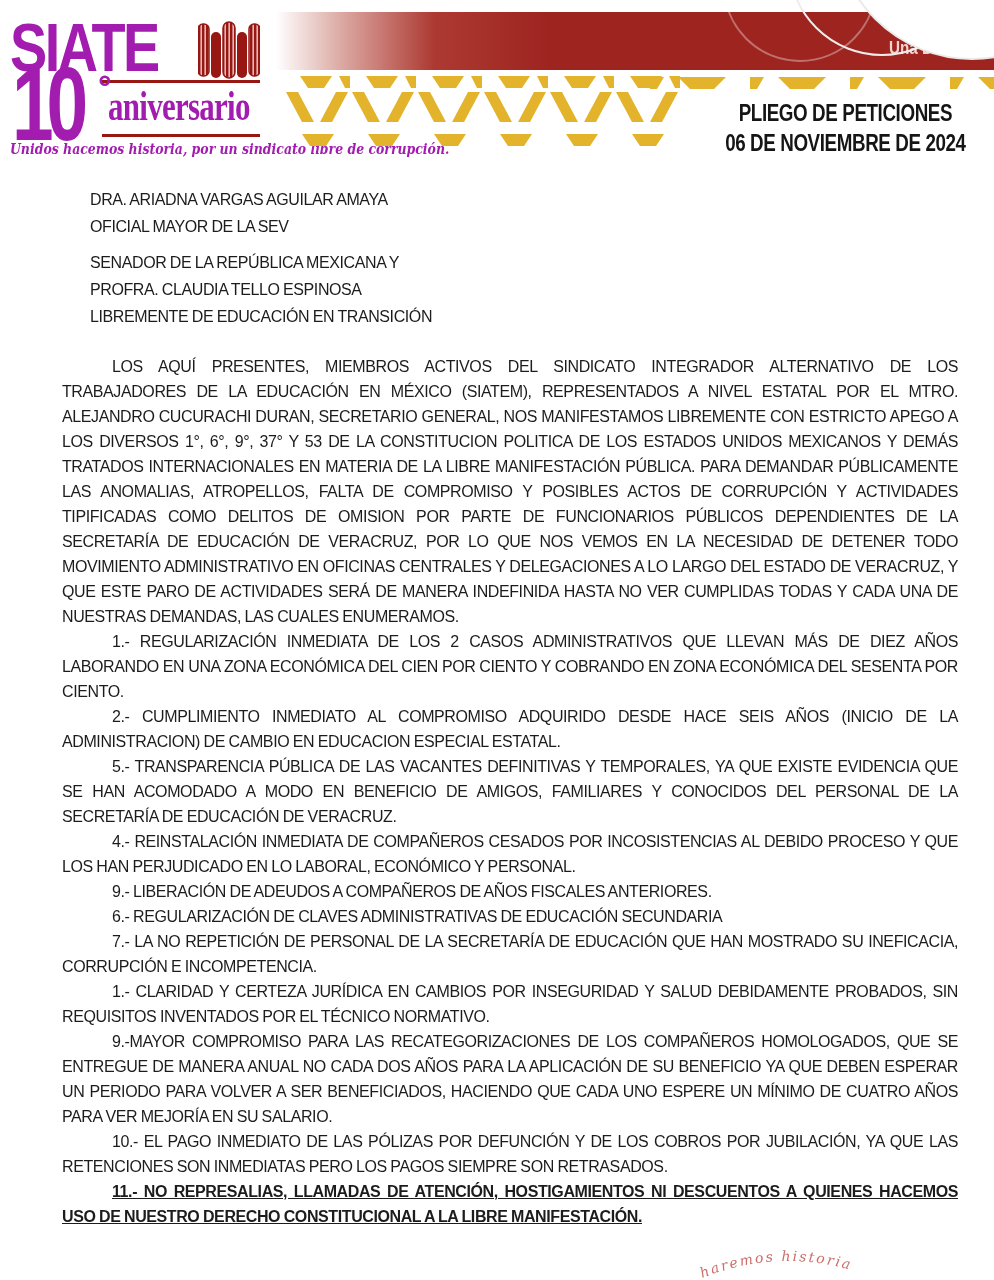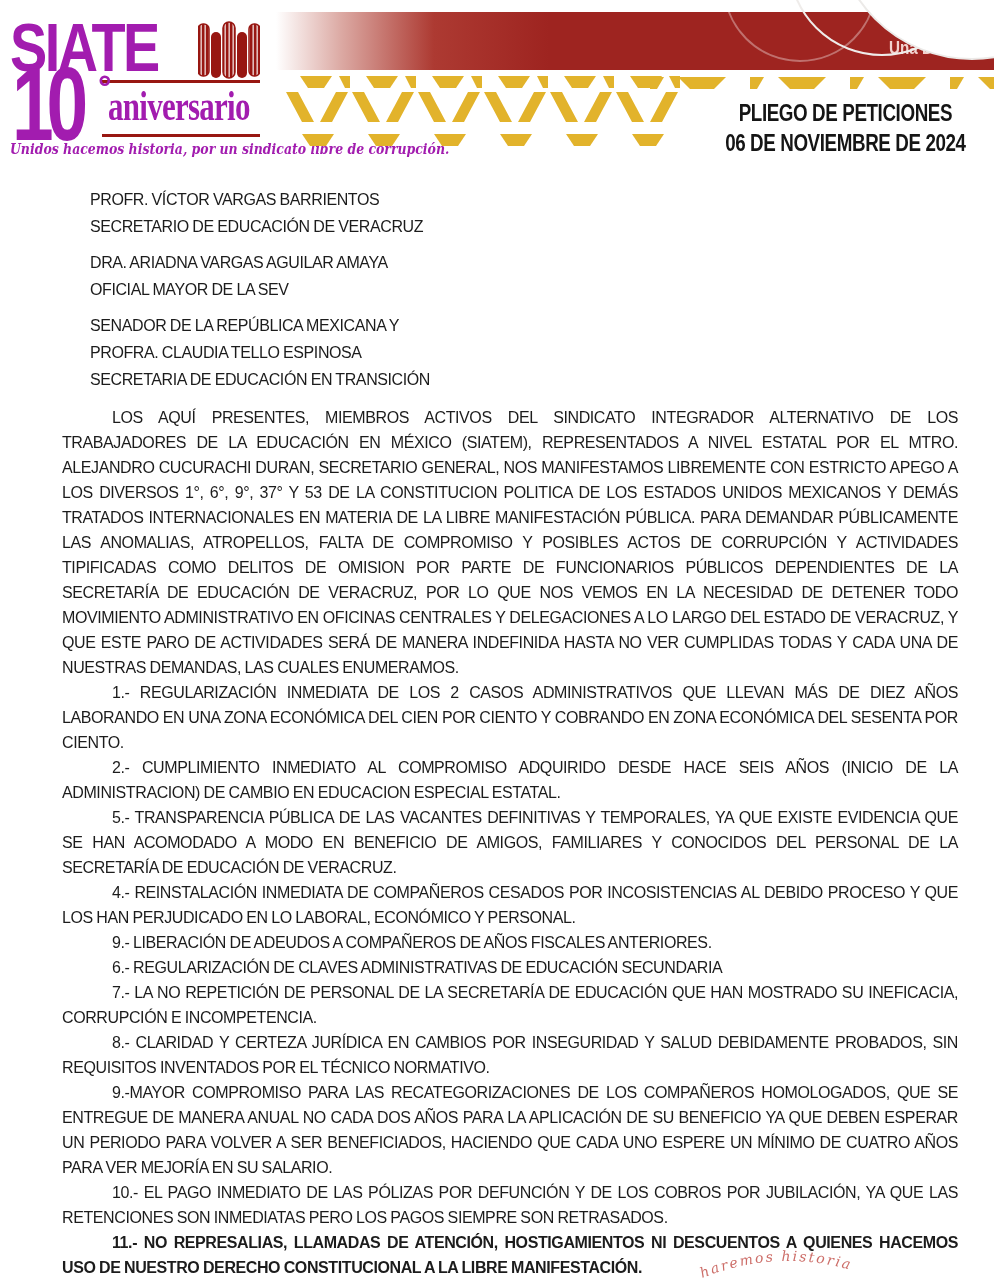--- a/index.html
+++ b/index.html
@@ -45,22 +45,22 @@
              font-size:23.5px;line-height:30px;color:#151515;letter-spacing:-.5px;
              transform:scaleX(.8);transform-origin:right top;white-space:nowrap;}
 
   
   .letter{position:absolute;left:62px;top:186px;width:896px;font-size:16px;
           letter-spacing:-.4px;word-spacing:-.5px;}
   .recipients{margin-left:28px;}
   .recipients p{margin:0 0 9px 0;line-height:27px;}
   .recipients span{display:block;}
   .para{margin:0;line-height:25px;text-align:justify;text-indent:50px;}
-  .para.first{margin-top:12px;}
-  .para.strong{font-weight:bold;}
+  .para.first{margin-top:24px;}
+  .para.strong{font-weight:bold;text-decoration:underline;}
 
   
   .stamp{position:absolute;left:698px;top:1242px;}
 </style>
 </head>
 <body>
 
 <div class="page">
 
   <div class="banner">
@@ -122,43 +122,39 @@
   </div>
 
   <div class="doc-title">
     <div>PLIEGO DE PETICIONES</div>
     <div>06 DE NOVIEMBRE DE 2024</div>
   </div>
 
   <div class="letter">
     <div class="recipients">
       <p>
-        <span>PROFR. VÍCTOR VARGAS BARRIENTOS</span>
-        <span>SECRETARIO DE EDUCACIÓN DE VERACRUZ</span>
-      </p>
-      <p>
         <span>DRA. ARIADNA VARGAS AGUILAR AMAYA</span>
         <span>OFICIAL MAYOR DE LA SEV</span>
       </p>
       <p>
         <span>SENADOR DE LA REPÚBLICA MEXICANA Y</span>
         <span>PROFRA. CLAUDIA TELLO ESPINOSA</span>
-        <span>SECRETARIA DE EDUCACIÓN EN TRANSICIÓN</span>
+        <span>LIBREMENTE DE EDUCACIÓN EN TRANSICIÓN</span>
       </p>
     </div>
 
     <p class="para first">LOS AQUÍ PRESENTES, MIEMBROS ACTIVOS DEL SINDICATO INTEGRADOR ALTERNATIVO DE LOS TRABAJADORES DE LA EDUCACIÓN EN MÉXICO (SIATEM), REPRESENTADOS A NIVEL ESTATAL POR EL MTRO. ALEJANDRO CUCURACHI DURAN, SECRETARIO GENERAL, NOS MANIFESTAMOS LIBREMENTE CON ESTRICTO APEGO A LOS DIVERSOS 1°, 6°, 9°, 37° Y 53 DE LA CONSTITUCION POLITICA DE LOS ESTADOS UNIDOS MEXICANOS Y DEMÁS TRATADOS INTERNACIONALES EN MATERIA DE LA LIBRE MANIFESTACIÓN PÚBLICA. PARA DEMANDAR PÚBLICAMENTE LAS ANOMALIAS, ATROPELLOS, FALTA DE COMPROMISO Y POSIBLES ACTOS DE CORRUPCIÓN Y ACTIVIDADES TIPIFICADAS COMO DELITOS DE OMISION POR PARTE DE FUNCIONARIOS PÚBLICOS DEPENDIENTES DE LA SECRETARÍA DE EDUCACIÓN DE VERACRUZ, POR LO QUE NOS VEMOS EN LA NECESIDAD DE DETENER TODO MOVIMIENTO ADMINISTRATIVO EN OFICINAS CENTRALES Y DELEGACIONES A LO LARGO DEL ESTADO DE VERACRUZ, Y QUE ESTE PARO DE ACTIVIDADES SERÁ DE MANERA INDEFINIDA HASTA NO VER CUMPLIDAS TODAS Y CADA UNA DE NUESTRAS DEMANDAS, LAS CUALES ENUMERAMOS.</p>
     <p class="para">1.- REGULARIZACIÓN INMEDIATA DE LOS 2 CASOS ADMINISTRATIVOS QUE LLEVAN MÁS DE DIEZ AÑOS LABORANDO EN UNA ZONA ECONÓMICA DEL CIEN POR CIENTO Y COBRANDO EN ZONA ECONÓMICA DEL SESENTA POR CIENTO.</p>
     <p class="para">2.- CUMPLIMIENTO INMEDIATO AL COMPROMISO ADQUIRIDO DESDE HACE SEIS AÑOS (INICIO DE LA ADMINISTRACION) DE CAMBIO EN EDUCACION ESPECIAL ESTATAL.</p>
     <p class="para">5.- TRANSPARENCIA PÚBLICA DE LAS VACANTES DEFINITIVAS Y TEMPORALES, YA QUE EXISTE EVIDENCIA QUE SE HAN ACOMODADO A MODO EN BENEFICIO DE AMIGOS, FAMILIARES Y CONOCIDOS DEL PERSONAL DE LA SECRETARÍA DE EDUCACIÓN DE VERACRUZ.</p>
     <p class="para">4.- REINSTALACIÓN INMEDIATA DE COMPAÑEROS CESADOS POR INCOSISTENCIAS AL DEBIDO PROCESO Y QUE LOS HAN PERJUDICADO EN LO LABORAL, ECONÓMICO Y PERSONAL.</p>
     <p class="para">9.- LIBERACIÓN DE ADEUDOS A COMPAÑEROS DE AÑOS FISCALES ANTERIORES.</p>
     <p class="para">6.- REGULARIZACIÓN DE CLAVES ADMINISTRATIVAS DE EDUCACIÓN SECUNDARIA</p>
     <p class="para">7.- LA NO REPETICIÓN DE PERSONAL DE LA SECRETARÍA DE EDUCACIÓN QUE HAN MOSTRADO SU INEFICACIA, CORRUPCIÓN E INCOMPETENCIA.</p>
-    <p class="para">8.- CLARIDAD Y CERTEZA JURÍDICA EN CAMBIOS POR INSEGURIDAD Y SALUD DEBIDAMENTE PROBADOS, SIN REQUISITOS INVENTADOS POR EL TÉCNICO NORMATIVO.</p>
+    <p class="para">1.- CLARIDAD Y CERTEZA JURÍDICA EN CAMBIOS POR INSEGURIDAD Y SALUD DEBIDAMENTE PROBADOS, SIN REQUISITOS INVENTADOS POR EL TÉCNICO NORMATIVO.</p>
     <p class="para">9.-MAYOR COMPROMISO PARA LAS RECATEGORIZACIONES DE LOS COMPAÑEROS HOMOLOGADOS, QUE SE ENTREGUE DE MANERA ANUAL NO CADA DOS AÑOS PARA LA APLICACIÓN DE SU BENEFICIO YA QUE DEBEN ESPERAR UN PERIODO PARA VOLVER A SER BENEFICIADOS, HACIENDO QUE CADA UNO ESPERE UN MÍNIMO DE CUATRO AÑOS PARA VER MEJORÍA EN SU SALARIO.</p>
     <p class="para">10.- EL PAGO INMEDIATO DE LAS PÓLIZAS POR DEFUNCIÓN Y DE LOS COBROS POR JUBILACIÓN, YA QUE LAS RETENCIONES SON INMEDIATAS PERO LOS PAGOS SIEMPRE SON RETRASADOS.</p>
     <p class="para strong">11.- NO REPRESALIAS, LLAMADAS DE ATENCIÓN, HOSTIGAMIENTOS NI DESCUENTOS A QUIENES HACEMOS USO DE NUESTRO DERECHO CONSTITUCIONAL A LA LIBRE MANIFESTACIÓN.</p>
   </div>
 
   <div class="stamp">
     <svg width="170" height="40" viewBox="0 0 170 40">
       <defs>
           <path id="stamparc" d="M4,36 Q85,4 166,32" fill="none"></path>
         </defs>

